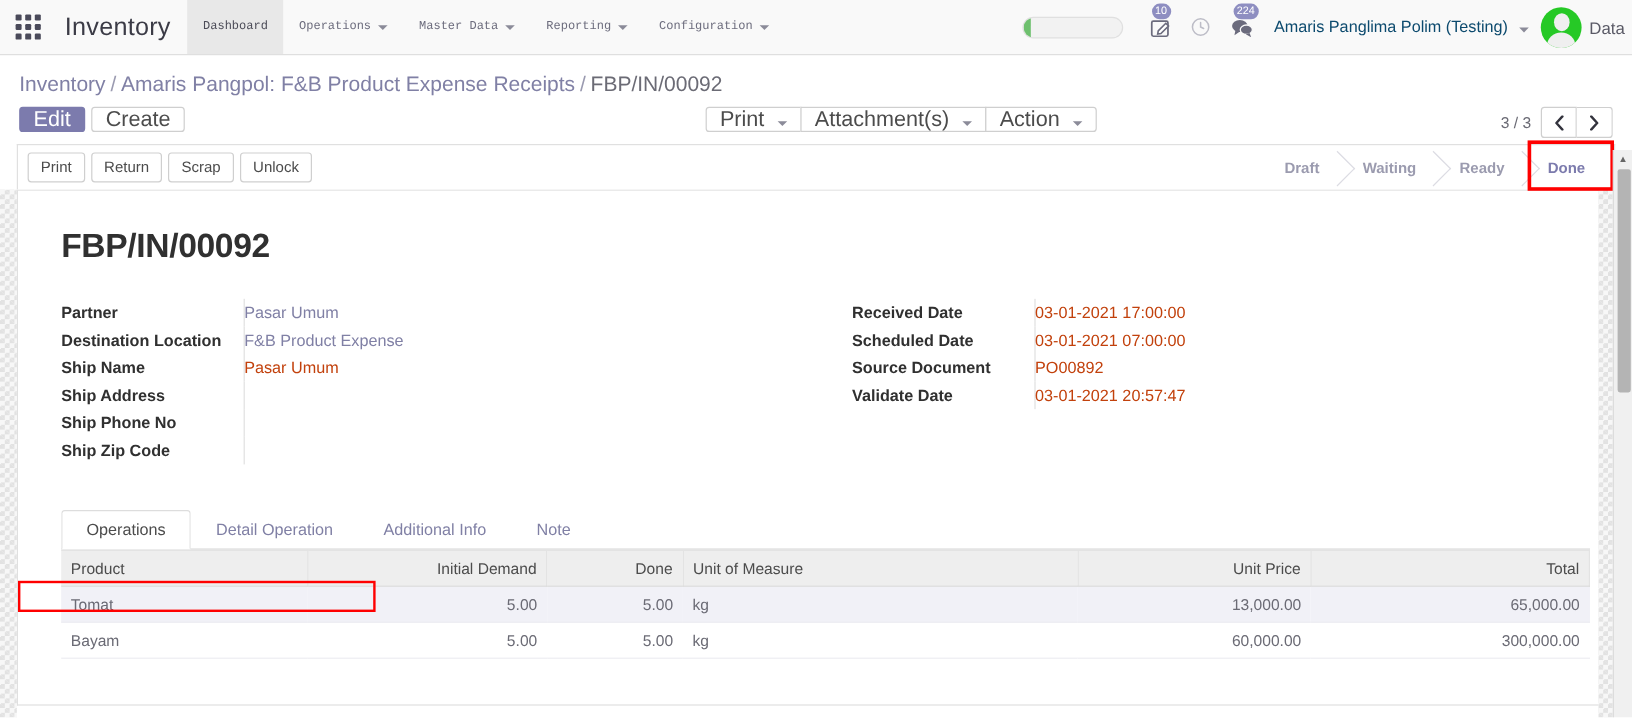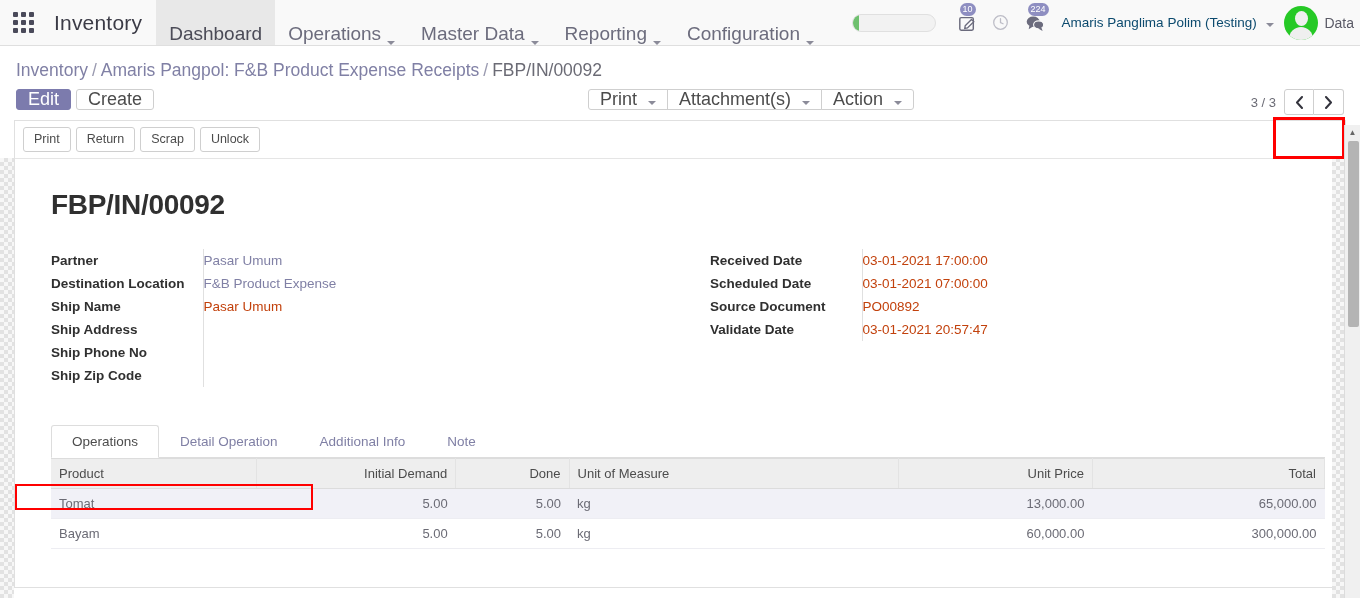--- a/index.html
+++ b/index.html
@@ -27,22 +27,22 @@
     cursor: pointer;
   }
   .grid-icon { display:grid; grid-template-columns: repeat(3, 5px); grid-gap:3px; }
   .grid-icon i { display:block; width:5px; height:5px; background:#4a4a5a; border-radius:1px; }
   .brand {
     display:flex; align-items:center; padding: 0 14px 0 8px;
     font-size: 21px; color: #3b3b46; font-weight: 400; letter-spacing:.2px;
   }
   .menu { display:flex; align-items:stretch; }
   .menu-item {
-    display:flex; align-items:flex-end; padding: 0 13px;
-    color: #6c6c7d; font-size: 19px; cursor:pointer; white-space:nowrap;
+    display:flex; align-items:center; padding: 0 13px;
+    color: #6c6c7d; font-size: 10px; cursor:pointer; white-space:nowrap;font-family:Liberation Mono, monospace;
   }
   .menu-item.active { background:#e8e8e8; color:#4b4b57; }
   .caret { display:inline-block; margin-left:6px; border-left:4px solid transparent;
            border-right:4px solid transparent; border-top:4px solid #8b8b99; }
   .nav-right { margin-left:auto; display:flex; align-items:center; padding-right:6px; gap:0px; }
   .progress-wrap { width: 84px; height: 18px; background:#f2f2f2; border:1px solid #e0e0e0;
                    border-radius:9px; overflow:hidden; margin-right:14px; }
   .progress-fill { height:100%; background:#6ec06e; border-radius:9px 0 0 9px; }
   .nav-icon { position:relative; width:30px; height:30px; display:flex; align-items:center;
               justify-content:center; cursor:pointer; margin:0 2px; }
@@ -307,20 +307,34 @@
       </div>
     </div>
   </div>
 
   <div class="sheet-bar">
     <button class="btn">Print</button>
     <button class="btn">Return</button>
     <button class="btn">Scrap</button>
     <button class="btn">Unlock</button>
 
+    <div class="statusbar">
+      <div class="status-step">
+        <span>Draft</span>
+      </div>
+      <div class="status-step">
+        <span>Waiting</span>
+      </div>
+      <div class="status-step">
+        <span>Ready</span>
+      </div>
+      <div class="status-step active">
+        <span>Done</span>
+      </div>
+    </div>
     <div class="status-highlight"></div>
   </div>
 
   <div class="sheet">
     <div class="rec-title">FBP/IN/00092</div>
 
     <div class="cols">
       <div class="col">
         <table class="flds">
           <tbody>

